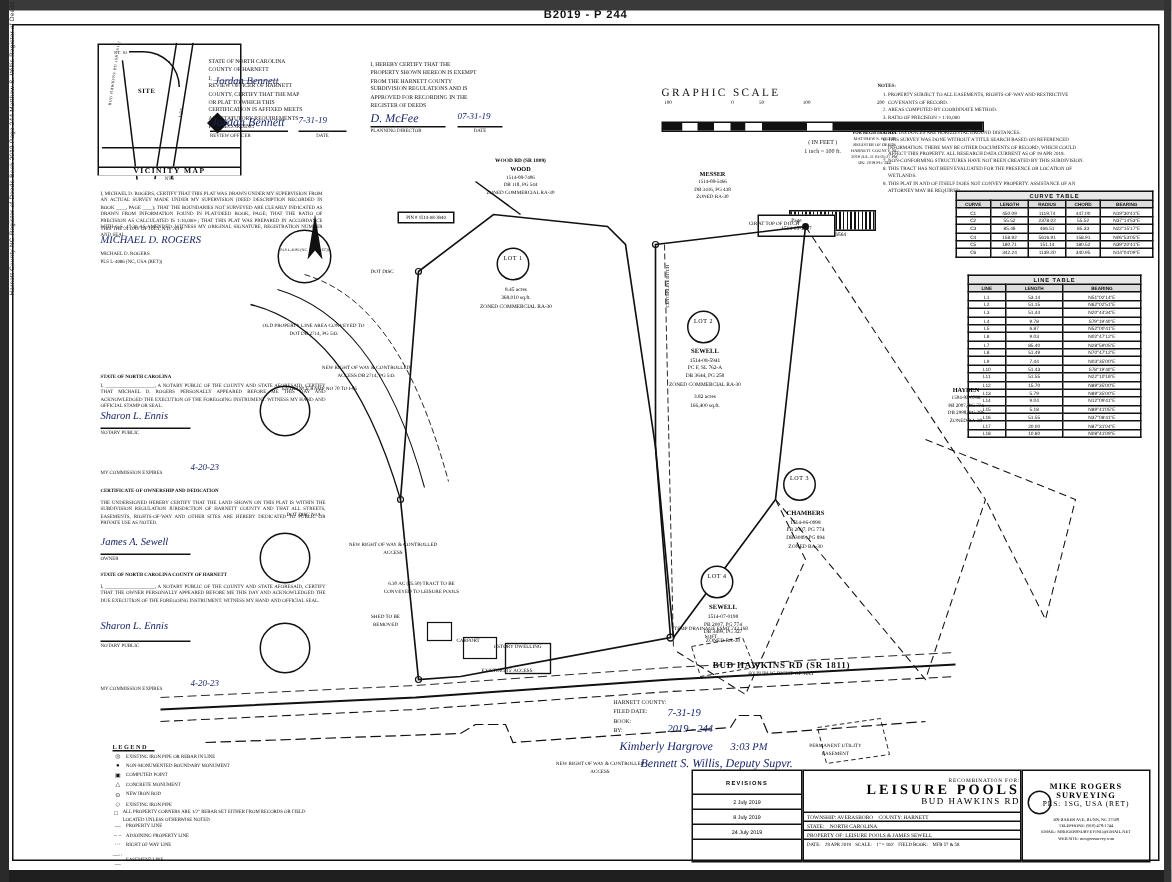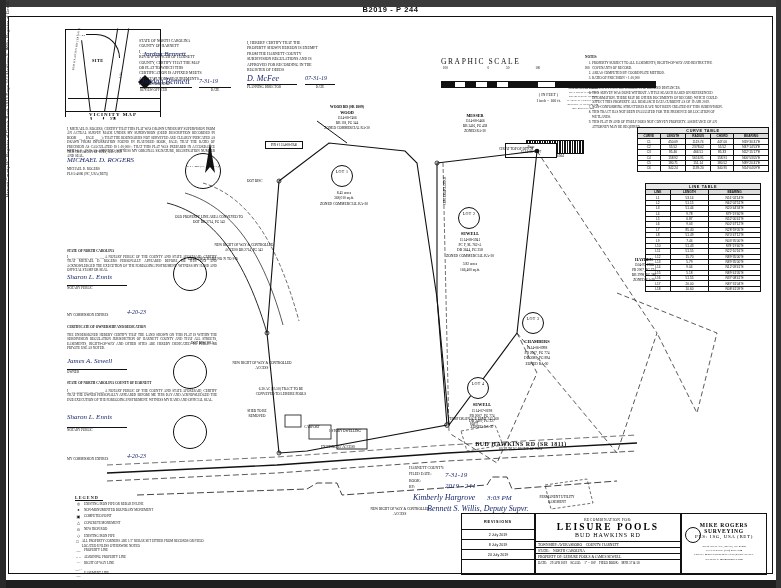--- a/index.html
+++ b/index.html
@@ -697,21 +697,21 @@
     </div>
 
     <div class="box" id="revisions">
       <div class="ctr bold sans" style="font-size:3.8px; padding:6px 0 5px; letter-spacing:0.8px; border-bottom:0.8px solid #111;">REVISIONS</div>
       <div class="ctr sans" style="font-size:3.6px; padding:2.5px 0; border-bottom:0.8px solid #111;">2 July 2019</div>
       <div class="ctr sans" style="font-size:3.6px; padding:2.5px 0; border-bottom:0.8px solid #111;">8 July 2019</div>
       <div class="ctr sans" style="font-size:3.6px; padding:2.5px 0; border-bottom:0.8px solid #111;">24 July 2019</div>
     </div>
 
     <div class="box" style="left:526px; top:496px; width:146px; height:62px;">
-      <div class="tb-main" style="padding:4px 0 3px;">
+      <div class="tb-main" style="padding:4px 0 3px;text-align:right;">
         <div class="tb-rec">RECOMBINATION FOR:</div>
         <div class="tb-name">LEISURE POOLS</div>
         <div class="tb-road">BUD HAWKINS RD</div>
       </div>
       <div class="tb-row">
         <span>TOWNSHIP:</span>
         <span>AVERASBORO</span>
         &nbsp;&nbsp;
         <span>COUNTY:</span>
         <span>HARNETT</span>

